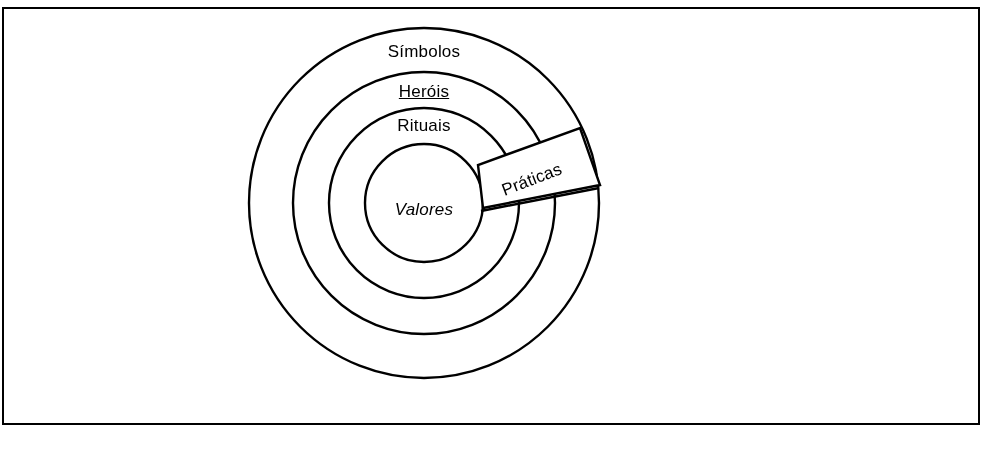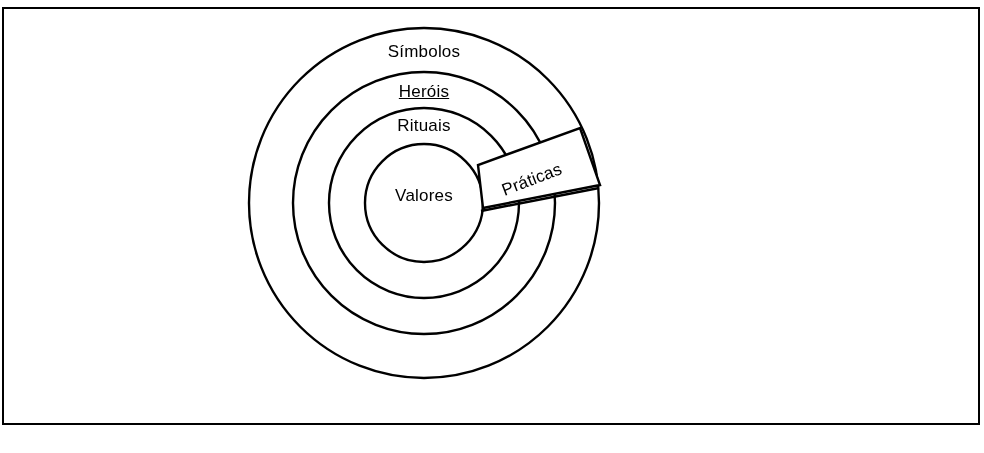--- a/index.html
+++ b/index.html
@@ -49,21 +49,21 @@
     font-family: "Liberation Sans", sans-serif;
     font-size: 17px;
     color: #000000;
     white-space: nowrap;
     transform: translate(-50%, -50%);
     letter-spacing: 0.2px;
   }
   .label-simbolos { left: 424px; top: 52px; }
   .label-herois   { left: 424px; top: 92px; text-decoration: underline; }
   .label-rituais  { left: 424px; top: 126px; }
-  .label-valores  { left: 424px; top: 196px; }
+  .label-valores  { left: 424px; top: 210px; font-style: italic; }
 
   .practices-label {
     position: absolute;
     left: 532px;
     top: 180px;
     font-family: "Liberation Sans", sans-serif;
     font-size: 17px;
     color: #000000;
     white-space: nowrap;
     transform: translate(-50%, -50%) rotate(-21deg);

